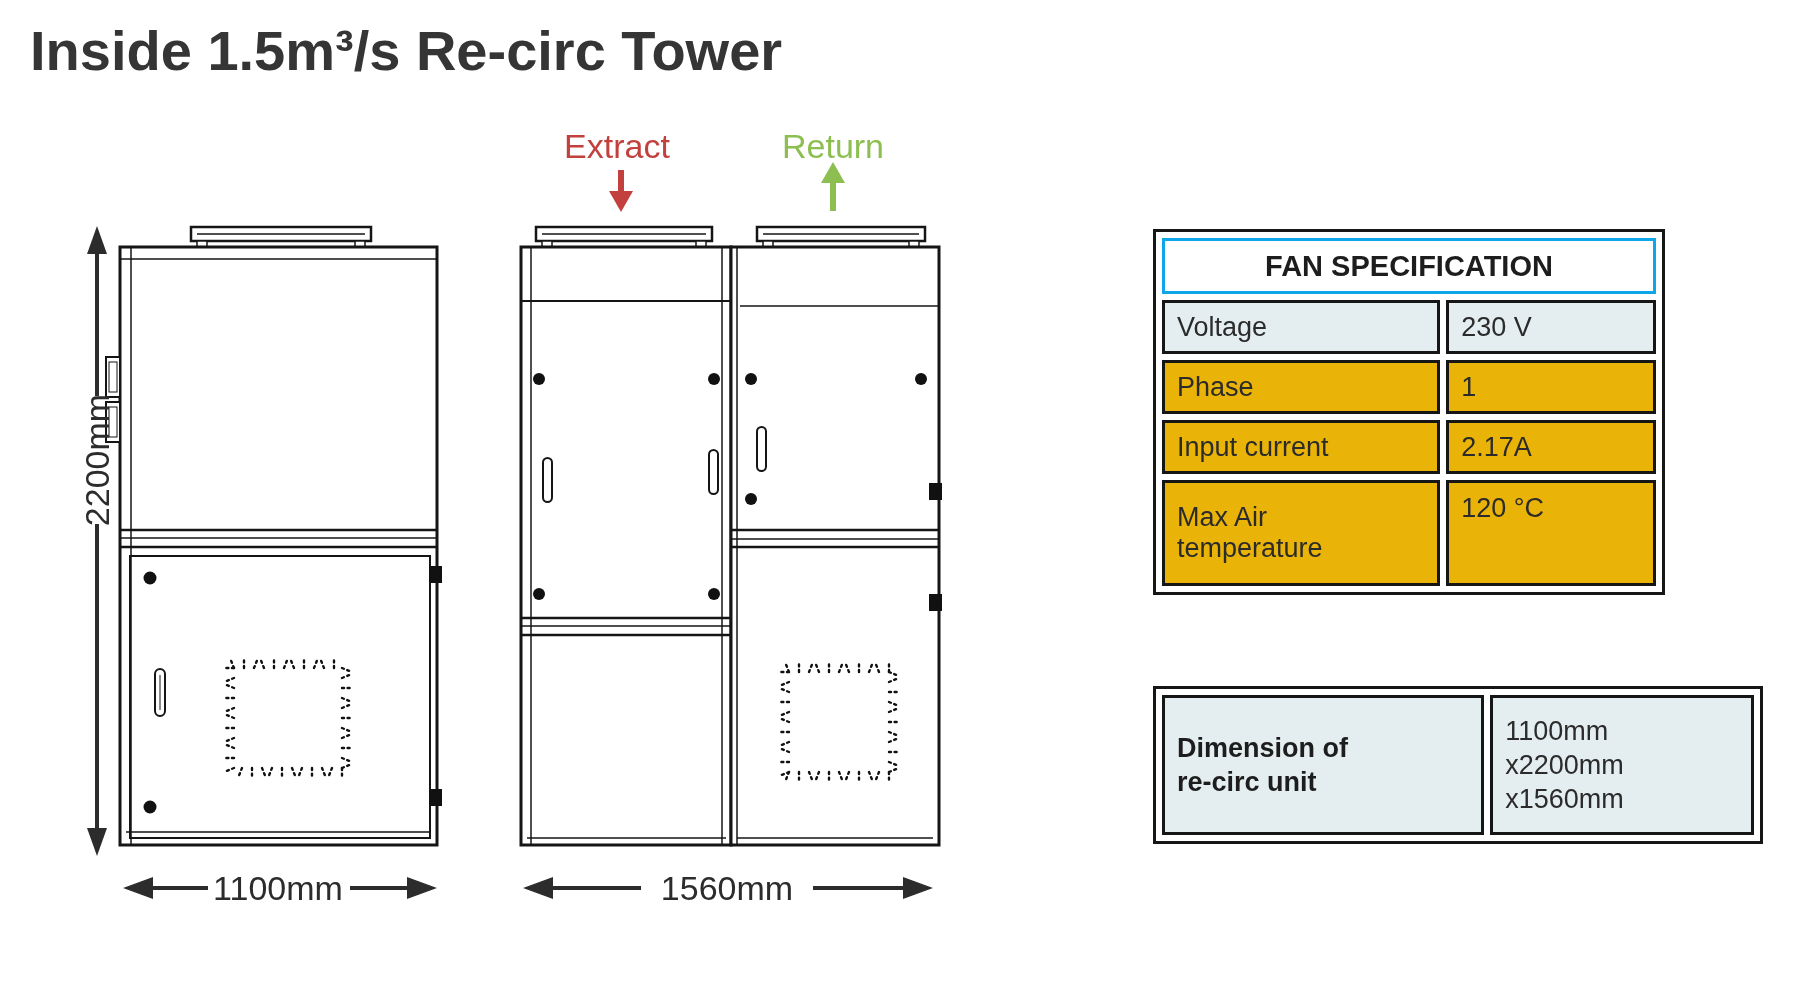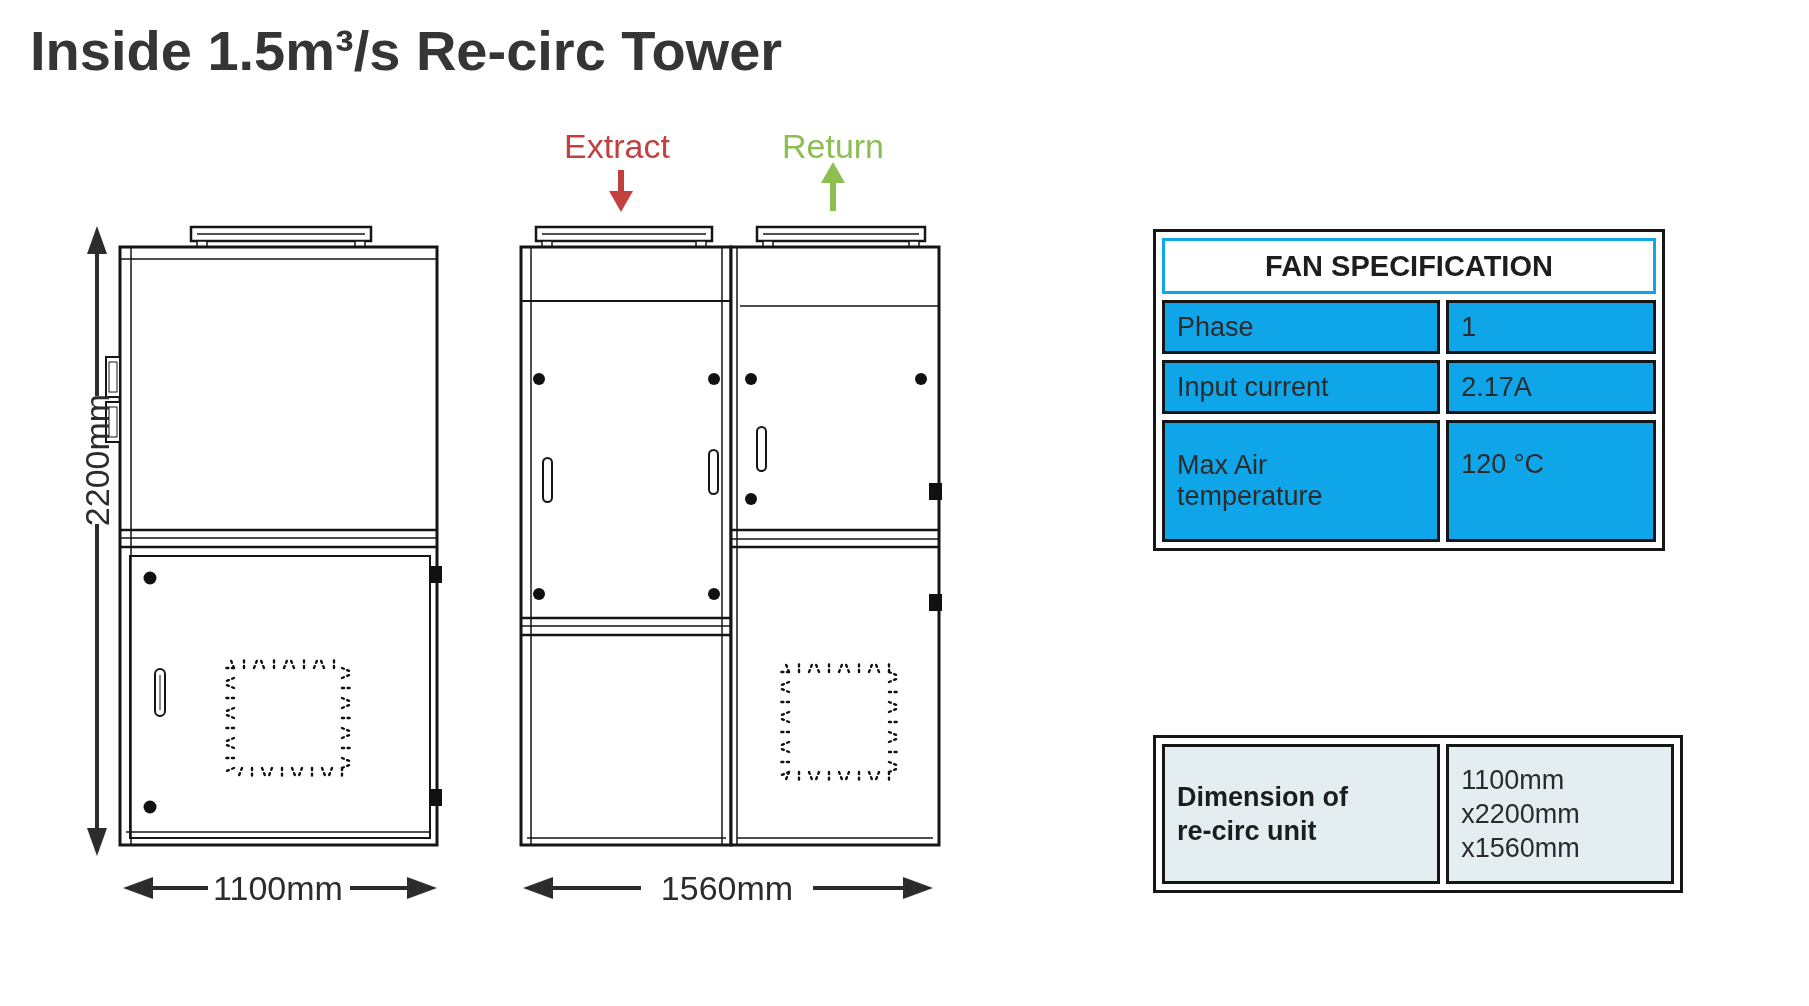--- a/index.html
+++ b/index.html
@@ -20,36 +20,36 @@
   .stitch line{stroke:#111111;stroke-width:2.4;stroke-linecap:round;stroke-dasharray:2 3.6;}
   text.dim{fill:#2c2c2c;font-size:34px;font-family:"Liberation Sans",sans-serif;}
   text.flow{font-size:34px;font-family:"Liberation Sans",sans-serif;}
 
   
   table.spec{
     position:absolute;border-collapse:separate;border-spacing:6px;
     border:3px solid #161616;background:#ffffff;table-layout:fixed;
   }
   #fan-spec-table{left:1153px;top:229px;width:512px;}
-  #dim-table{left:1153px;top:735px;width:530px;}
+  #dim-table{left:1153px;top:686px;width:610px;}
   table.spec th{
     border:3px solid #0ea5e9;background:#ffffff;
     font-size:29px;font-weight:bold;text-align:center;height:48px;color:#1d1d1d;
     overflow:hidden;
   }
   table.spec td{
     border:3px solid #161616;font-size:27px;color:#2b2b2b;
-    padding:2px 12px;height:44px;vertical-align:middle;background:#0ea5e9;
+    padding:2px 12px;height:44px;vertical-align:middle;background:#eab308;
     white-space:pre-line;overflow:hidden;
   }
   #fan-spec-table col.c1{width:57%;} #fan-spec-table col.c2{width:43%;}
   #dim-table col.c1{width:55%;} #dim-table col.c2{width:45%;}
   tr.alt td{background:#e4eef0;}
   tr.tall td{height:88px;}
-  tr.tall td.value{vertical-align:top;padding-top:26px;margin-left:9px;}
+  tr.tall td.value{vertical-align:top;padding-top:10px;margin-left:9px;}
   #dim-table td{background:#e4eef0;height:130px;}
   #dim-table td.label{font-weight:bold;color:#1d1d1d;line-height:34px;}
   #dim-table td.value{line-height:34px;}
 </style>
 </head>
 <body>
 
 <div class="page-title">Inside 1.5m³/s Re-circ Tower</div>
 
 <svg id="diagram" width="960" height="1006" viewBox="0 0 960 1006" xmlns="http://www.w3.org/2000/svg">
@@ -286,20 +286,24 @@
   <colgroup>
       <col class="c1">
       <col class="c2">
     </colgroup>
   <thead>
     <tr>
       <th colspan="2">FAN SPECIFICATION</th>
     </tr>
   </thead>
   <tbody>
+    <tr class="alt">
+      <td class="label">Voltage</td>
+      <td class="value">230 V</td>
+    </tr>
     <tr>
       <td class="label">Phase</td>
       <td class="value">1</td>
     </tr>
     <tr>
       <td class="label">Input current</td>
       <td class="value">2.17A</td>
     </tr>
     <tr class="tall">
       <td class="label">Max Air

